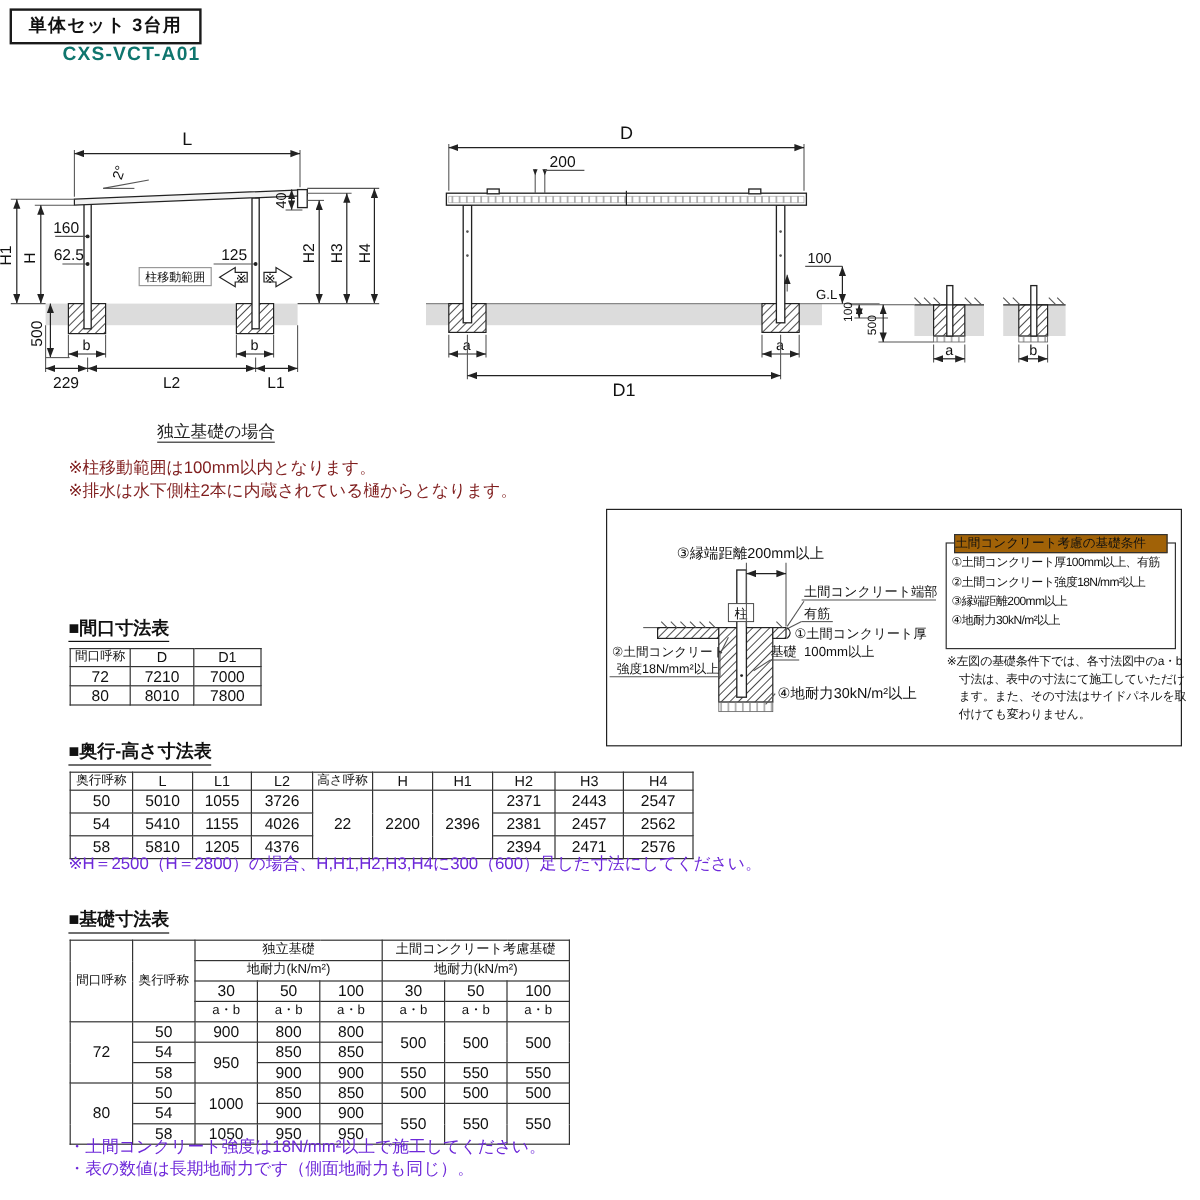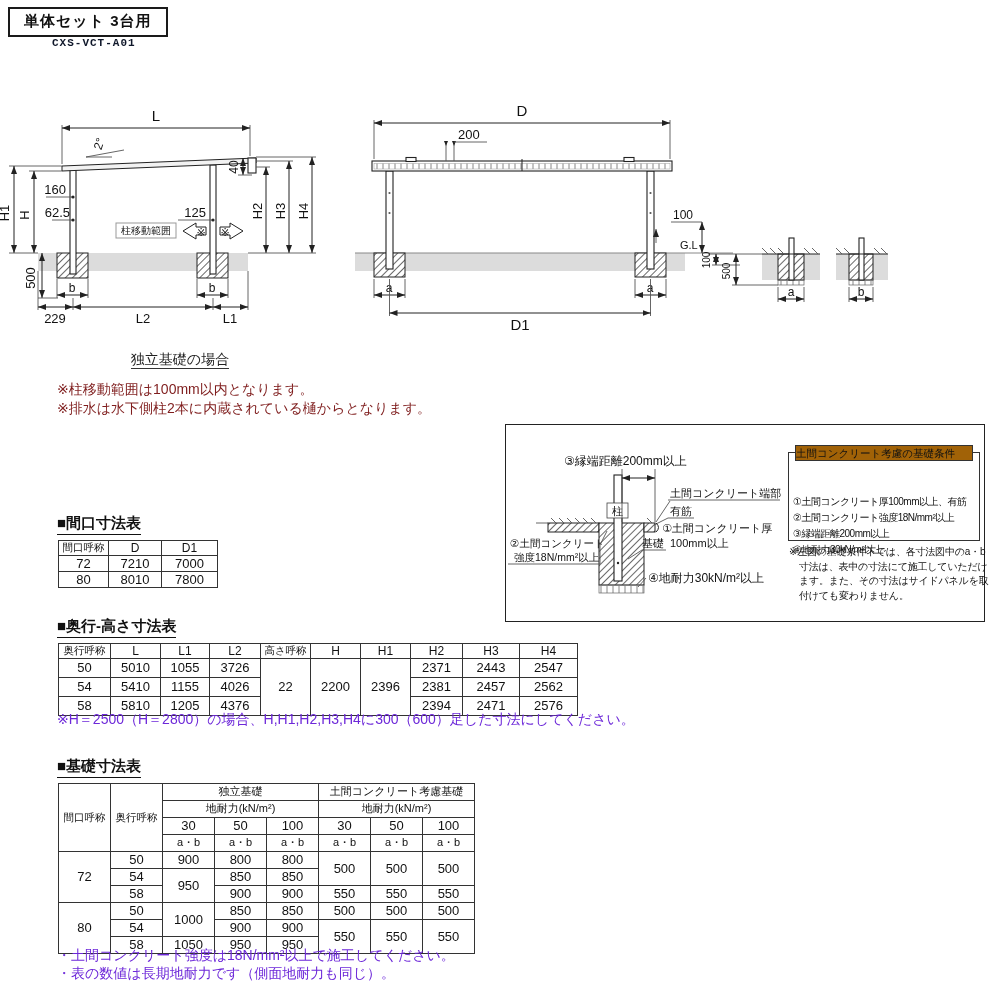--- a/index.html
+++ b/index.html
@@ -1,20 +1,20 @@
 <!DOCTYPE html>
 <html><head>
 <meta charset="utf-8">
 <style>
   html,body{margin:0;padding:0;background:#fff;}
   .page{position:relative;width:1000px;height:1000px;background:#fff;overflow:hidden;
         font-family:"Liberation Sans","DejaVu Sans",sans-serif;color:#111;}
   .title-box{position:absolute;left:8px;top:7px;border:2px solid #1a1a1a;padding:3px 14px 4px;
              font-size:15px;font-weight:bold;letter-spacing:1px;}
-  .code{position:absolute;left:52px;top:37px;font-size:11px;font-weight:600;letter-spacing:1px;color:#0f172a;font-family:Liberation Mono, monospace;}
+  .code{position:absolute;left:52px;top:37px;font-size:16px;font-weight:600;letter-spacing:1px;color:#0f766e;}
   .caption{position:absolute;font-size:14px;color:#222;}
   .caption span{border-bottom:1.2px solid #333;padding-bottom:1px;}
   .notes{position:absolute;font-size:14px;line-height:19px;color:#7f1d1d;}
   .sec-heading{position:absolute;font-size:15px;font-weight:bold;border-bottom:1.5px solid #111;padding-bottom:1px;}
   table.tbl{position:absolute;border-collapse:collapse;table-layout:fixed;background:#fff;}
   table.tbl td{border:1px solid #333;text-align:center;vertical-align:middle;padding:0;
                font-size:13px;color:#111;line-height:1.05;}
   #t-maguchi td{height:15px;}
   #t-maguchi tr.hd td{height:14px;}
   #t-okuyuki td{height:18px;}
@@ -22,21 +22,21 @@
   #t-kiso td{height:16px;margin-left:31px;}
   .fs10{font-size:10.5px !important;}
   .fs11{font-size:11px !important;}
   .fs12{font-size:12px !important;}
   .note14{position:absolute;font-size:14px;color:#6d28d9;}
   .common-box{position:absolute;left:505px;top:424px;width:478px;height:196px;border:1.5px solid #222;background:#fff;}
   .cb-title{position:absolute;left:10px;top:6px;font-size:13px;font-weight:bold;letter-spacing:0.5px;}
   .cond-box{position:absolute;left:282px;top:27px;width:190px;height:87px;border:1px solid #333;}
   .cond-title{position:absolute;left:6px;right:6px;top:-8px;border:1px solid #333;background:#a16207;
               text-align:left;font-size:10.5px;line-height:14px;}
-  .cond-items{position:absolute;left:4px;top:9px;right:2px;font-size:10px;letter-spacing:-0.5px;line-height:16px;margin-top:32px;}
+  .cond-items{position:absolute;left:4px;top:9px;right:2px;font-size:10px;letter-spacing:-0.5px;line-height:16px;}
   .cb-note{position:absolute;left:283px;top:120px;width:192px;font-size:10px;line-height:14.5px;
            padding-left:1em;text-indent:-1em;letter-spacing:-0.2px;}
   svg{position:absolute;overflow:visible;}
   svg text{fill:#111;font-family:"Liberation Sans","DejaVu Sans",sans-serif;}
   .t15{font-size:15px;} .t13{font-size:13px;} .t12{font-size:12px;} .t11{font-size:11px;}
   .t10{font-size:10px;} .t105{font-size:10.5px;}
   .dl{stroke:#222;stroke-width:1;fill:none;marker-start:url(#mks);marker-end:url(#mk);}
   .xl{stroke:#555;stroke-width:0.9;fill:none;}
   .ol{stroke:#222;stroke-width:1.1;fill:#fff;}
 </style>

